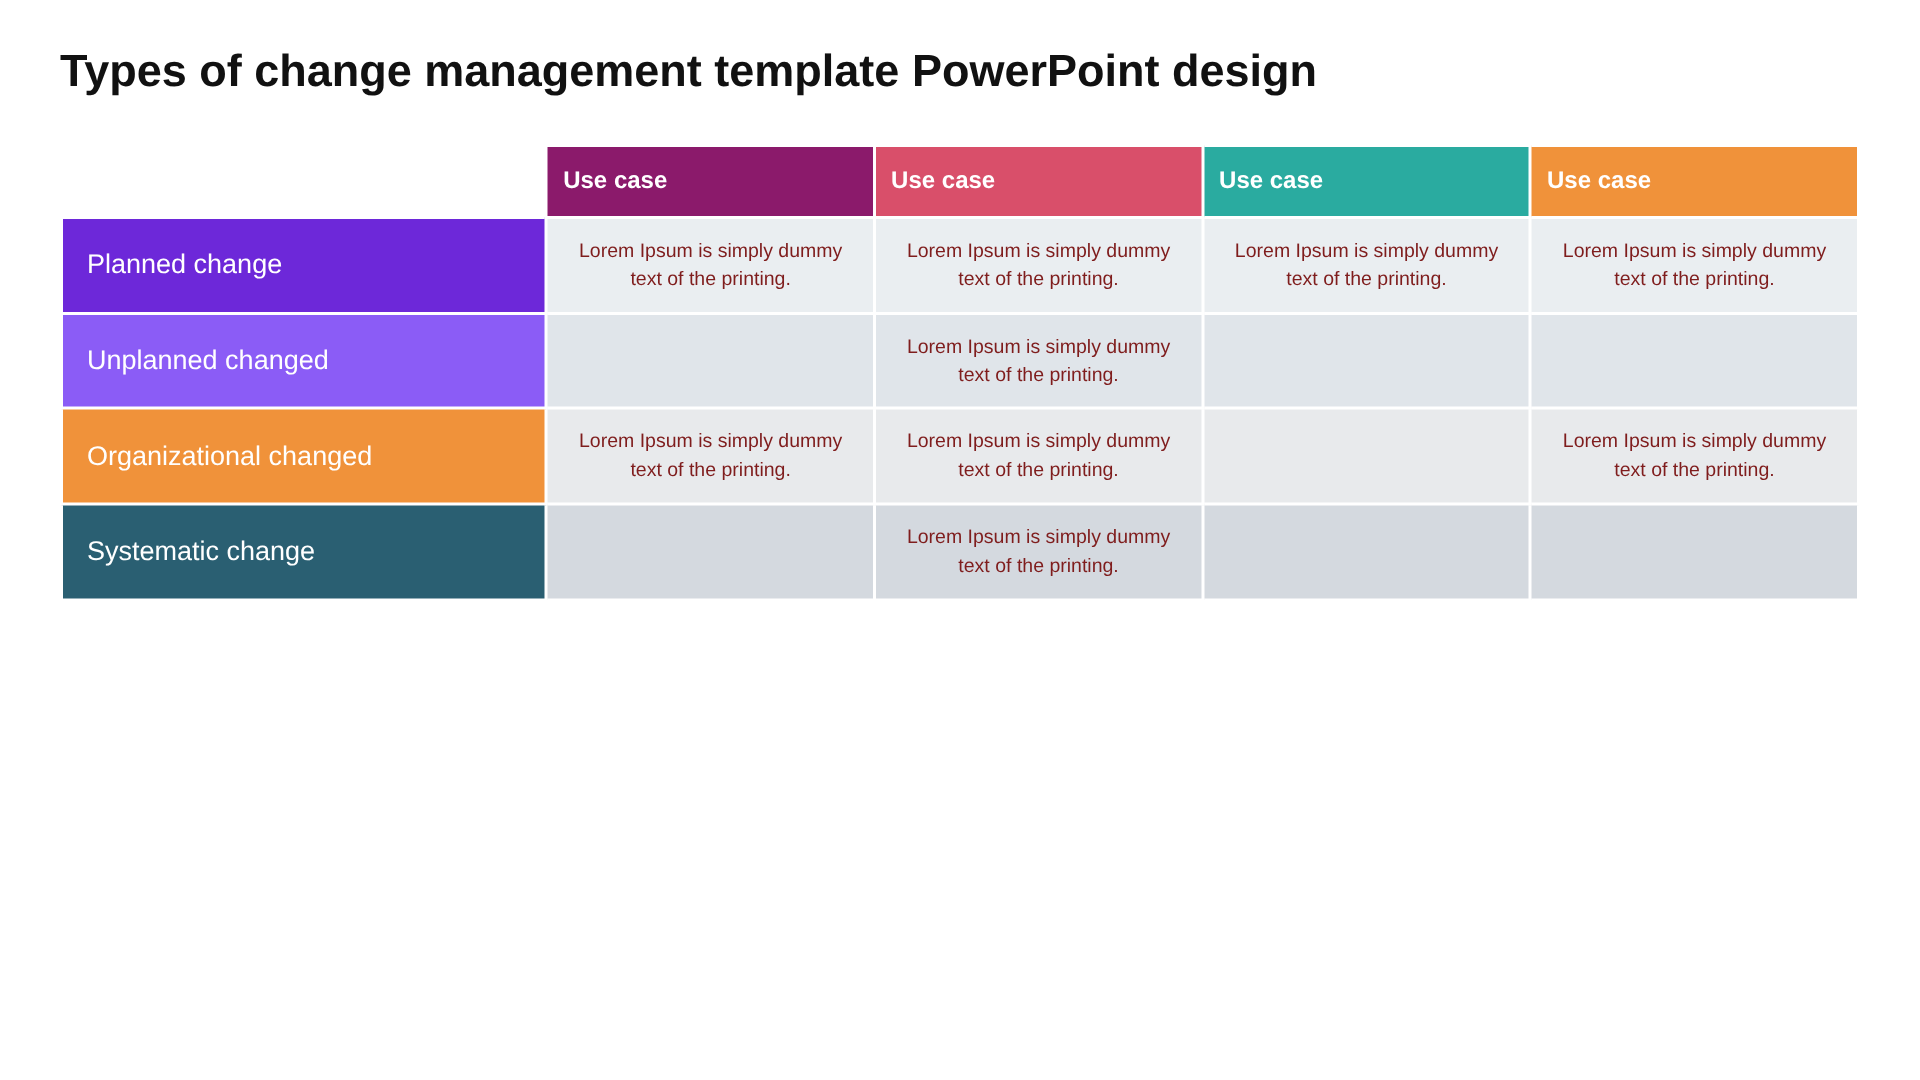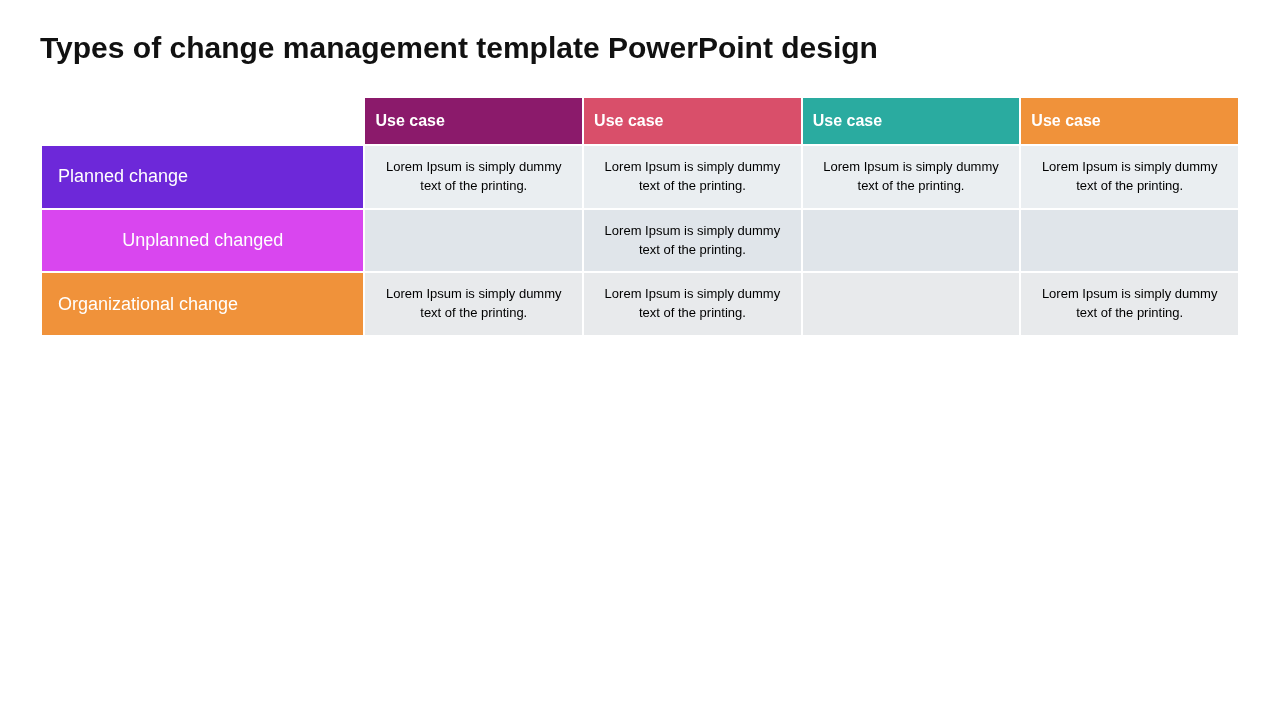--- a/index.html
+++ b/index.html
@@ -96,41 +96,40 @@
       color: #ffffff;
       font-weight: 500;
       line-height: 1.3;
     }
 
     td.row-label.purple {
       background: #6d28d9;
     }
 
     td.row-label.pink {
-      background: #d946ef;
-      text-align: center;
+      background: #8b5cf6;
     }
 
     td.row-label.teal {
       background: #2AABA0;
     }
 
     td.row-label.orange {
       background: #F0923A;
     }
 
     td.row-label.dark-teal {
       background: #2A5F72;
     }
 
     td.data-cell {
       padding: 12px 14px;
       text-align: center;
       font-size: 13px;
-      color: #000000;
+      color: #7f1d1d;
       line-height: 1.45;
       vertical-align: middle;
     }
 
     td.data-cell.empty {
       background: #E8EDF0;
     }
 
     
     .row-1 td.data-cell { background: #EAEEF1; }
@@ -176,23 +175,30 @@
         <tr class="row-2">
           <td class="row-label pink">Unplanned changed</td>
           <td class="data-cell empty"></td>
           <td class="data-cell">Lorem Ipsum is simply dummy text of the printing.</td>
           <td class="data-cell empty"></td>
           <td class="data-cell empty"></td>
         </tr>
 
 
         <tr class="row-4">
-          <td class="row-label orange">Organizational change</td>
-          <td class="data-cell">Lorem Ipsum is simply dummy text of the printing.</td>
-          <td class="data-cell">Lorem Ipsum is simply dummy text of the printing.</td>
-          <td class="data-cell empty"></td>
-          <td class="data-cell">Lorem Ipsum is simply dummy text of the printing.</td>
-        </tr>
-
+          <td class="row-label orange">Organizational changed</td>
+          <td class="data-cell">Lorem Ipsum is simply dummy text of the printing.</td>
+          <td class="data-cell">Lorem Ipsum is simply dummy text of the printing.</td>
+          <td class="data-cell empty"></td>
+          <td class="data-cell">Lorem Ipsum is simply dummy text of the printing.</td>
+        </tr>
+
+        <tr class="row-5">
+          <td class="row-label dark-teal">Systematic change</td>
+          <td class="data-cell empty"></td>
+          <td class="data-cell">Lorem Ipsum is simply dummy text of the printing.</td>
+          <td class="data-cell empty"></td>
+          <td class="data-cell empty"></td>
+        </tr>
       </tbody>
     </table>
   </div>
 </div>
 
 </body></html>

